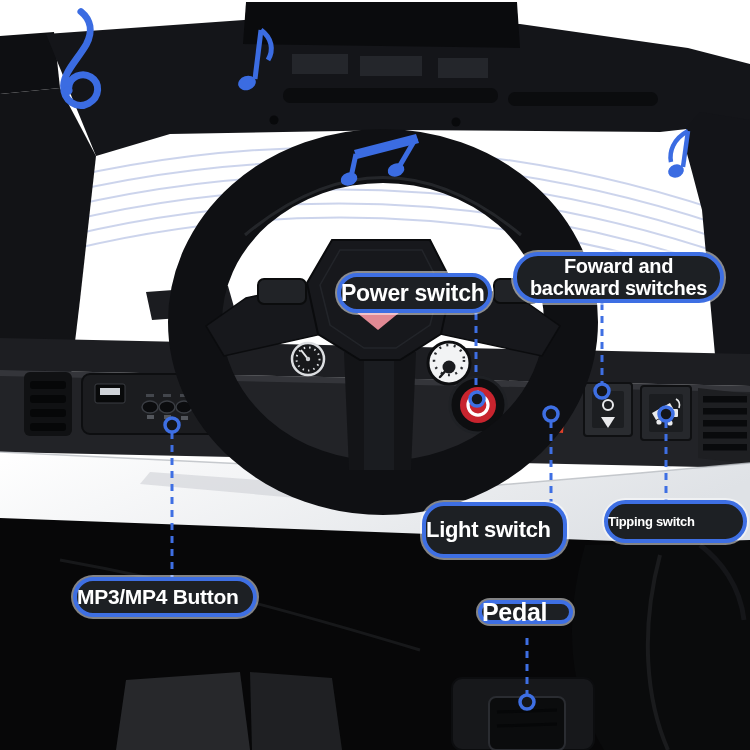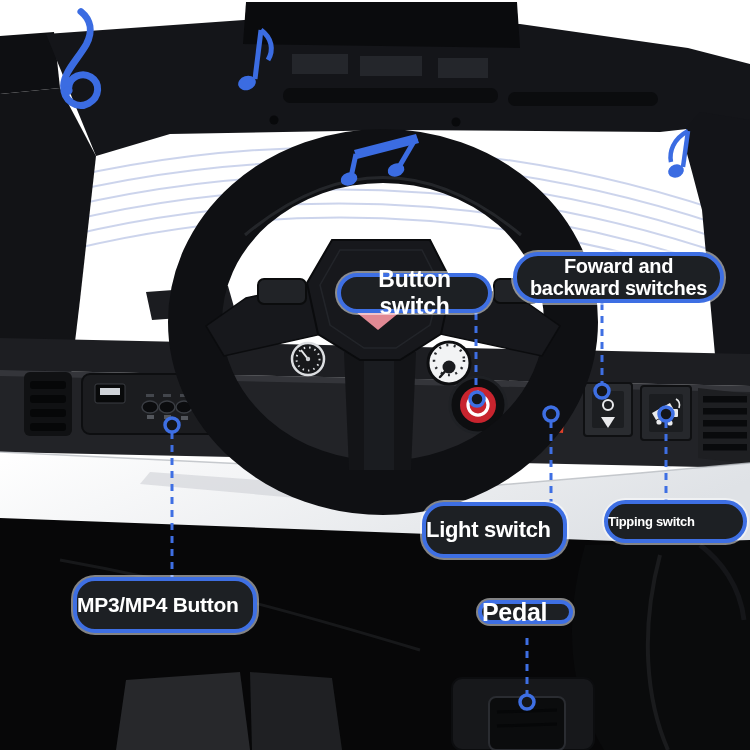--- a/index.html
+++ b/index.html
@@ -7,21 +7,21 @@
          font-family:"Liberation Sans",sans-serif;}
   .art{position:absolute;left:0;top:0;width:750px;height:750px;}
   .callout{position:absolute;box-sizing:border-box;display:flex;align-items:center;justify-content:flex-start;
            background:var(--callout-bg,#1d2024);border:4px solid var(--accent-blue,#3e6fe3);
            color:var(--callout-text,#fff);font-weight:700;text-align:center;letter-spacing:-0.3px;
            box-shadow:0 0 0 2px rgba(255,255,255,.5);}
   .co-power {left:337px;top:273px;width:155px;height:40px;font-size:23px;border-radius:22px;}
   .co-fwd   {left:513px;top:252px;width:211px;height:51px;font-size:20px;line-height:1.08;border-radius:25px;padding:0 4px;}
   .co-light {left:422px;top:502px;width:145px;height:56px;font-size:22px;border-radius:22px;}
   .co-tip   {left:604px;top:500px;width:143px;height:43px;font-size:13px;border-radius:22px;}
-  .co-mp3   {left:73px; top:577px;width:184px;height:56px;font-size:21px;border-radius:22px;}
+  .co-mp3   {left:73px; top:577px;width:184px;height:40px;font-size:21px;border-radius:22px;}
   .co-pedal {left:478px;top:600px;width:95px;height:24px;font-size:25px;border-radius:20px;}
   .wave{stroke:var(--wave-blue,#c3cde9);stroke-width:2;fill:none;opacity:.85;}
   .note{fill:var(--note-blue,#3b6ce2);}
   .note-s{stroke:var(--note-blue,#3b6ce2);fill:none;}
   .dash-line{stroke:var(--accent-blue,#3e6fe3);stroke-width:3;stroke-dasharray:7 6;}
   .marker{fill:#14161a;stroke:var(--accent-blue,#3e6fe3);stroke-width:3.5;}
   .power-red{fill:var(--power-red,#c8242e);}
   .light-red{fill:var(--light-red,#e0402a);}
 </style>
 </head>
@@ -226,21 +226,21 @@
     <circle class="marker" cx="666" cy="414" r="7"></circle>
     <line class="dash-line" x1="666" y1="421" x2="666" y2="500"></line>
     <circle class="marker" cx="172" cy="425" r="7"></circle>
     <line class="dash-line" x1="172" y1="432" x2="172" y2="577"></line>
     <line class="dash-line" x1="527" y1="638" x2="527" y2="694"></line>
     <circle class="marker" cx="527" cy="702" r="7"></circle>
   </g>
 </svg>
 
 <div class="callout co-power">
-  <span>Button switch</span>
+  <span>Power switch</span>
 </div>
 <div class="callout co-fwd">
   <span>Foward and backward switches</span>
 </div>
 <div class="callout co-light">
   <span>Light switch</span>
 </div>
 <div class="callout co-tip">
   <span>Tipping switch</span>
 </div>

